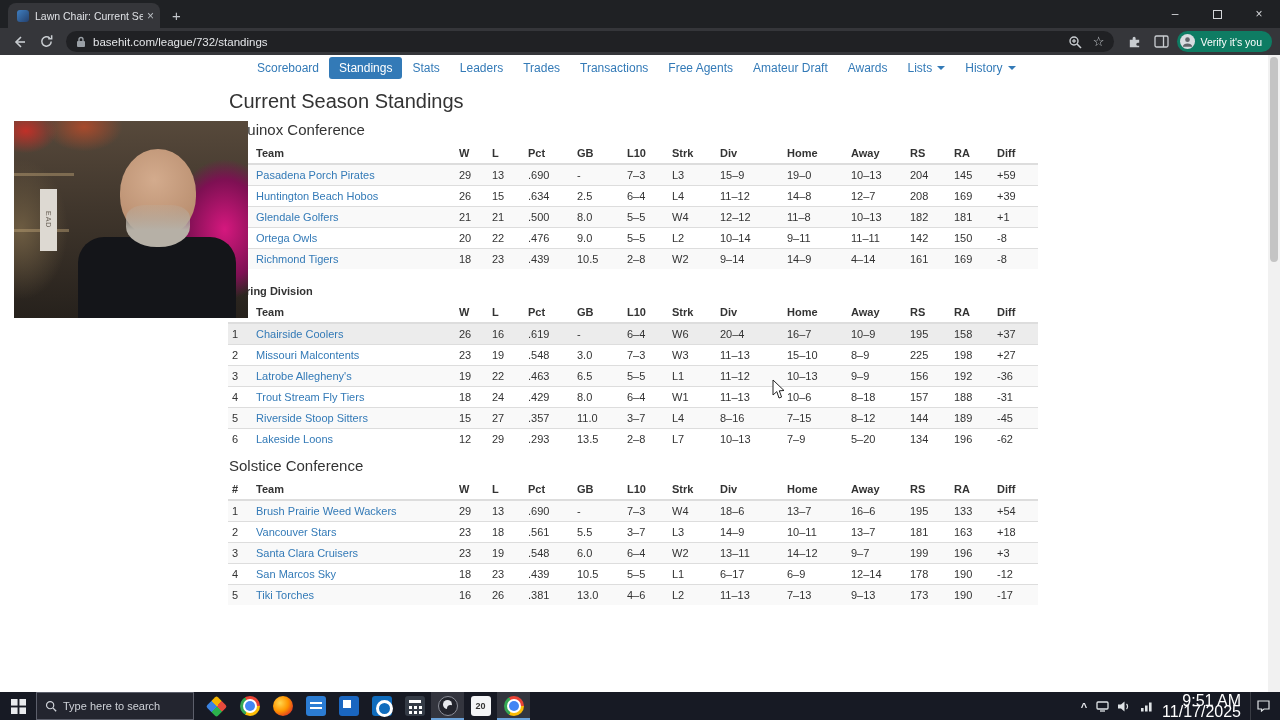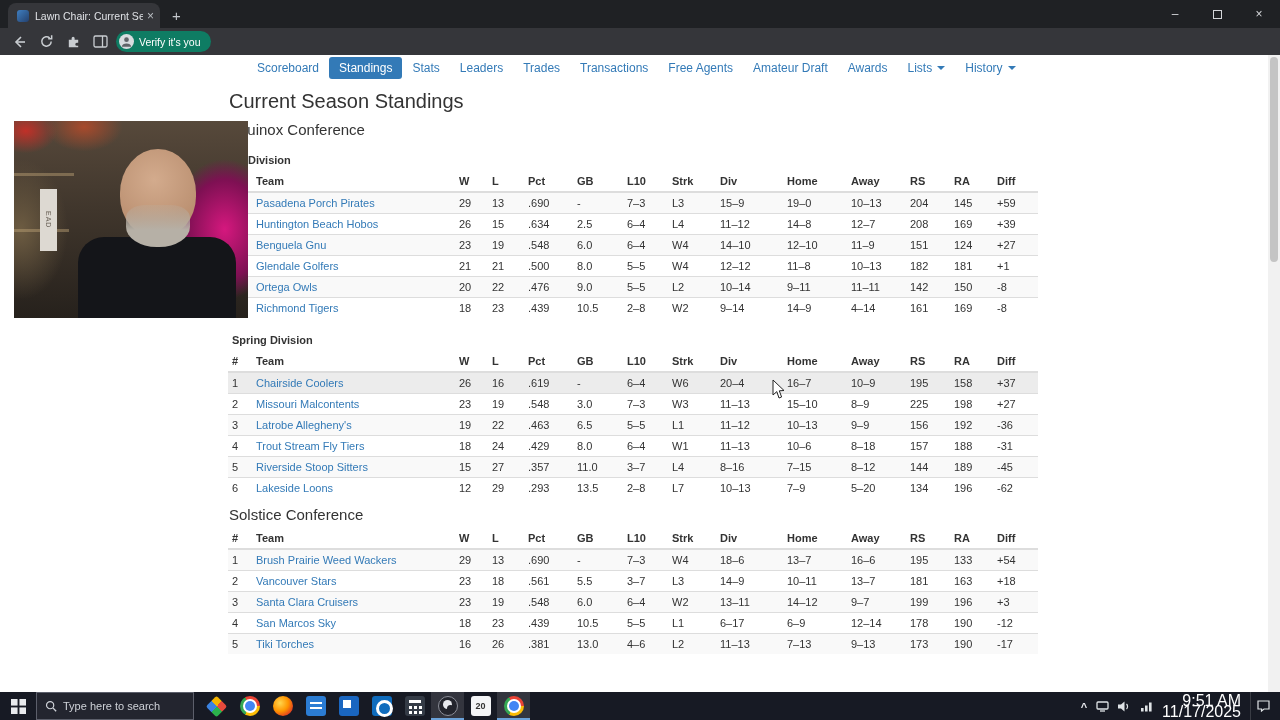--- a/index.html
+++ b/index.html
@@ -123,20 +123,37 @@
           <path d="M10 3 L5 8 l5 5" fill="none" stroke="#c9cdd1" stroke-width="1.6"></path>
           <line x1="5" y1="8" x2="14" y2="8" stroke="#c9cdd1" stroke-width="1.6"></line>
         </svg>
     </div>
     <div class="tbtn">
       <svg width="15" height="15" viewBox="0 0 16 16">
           <path d="M13 8 a5 5 0 1 1 -1.6 -3.7" fill="none" stroke="#c9cdd1" stroke-width="1.6"></path>
           <path d="M13.5 1.2 V5 H9.8" fill="none" stroke="#c9cdd1" stroke-width="1.6"></path>
         </svg>
     </div>
+    <div class="addressbar">
+      <svg width="10" height="12" viewBox="0 0 10 12">
+          <rect x="1" y="5" width="8" height="6" rx="1" fill="#9aa0a6"></rect>
+          <path d="M3 5 V3.5 a2 2 0 0 1 4 0 V5" fill="none" stroke="#9aa0a6" stroke-width="1.4"></path>
+        </svg>
+      <span class="url">basehit.com/league/732/standings</span>
+      <span class="abar-spacer"></span>
+      <span class="tbtn">
+        <svg width="14" height="14" viewBox="0 0 14 14">
+            <circle cx="6" cy="6" r="4" fill="none" stroke="#c9cdd1" stroke-width="1.4"></circle>
+            <line x1="9" y1="9" x2="13" y2="13" stroke="#c9cdd1" stroke-width="1.6"></line>
+            <line x1="4" y1="6" x2="8" y2="6" stroke="#c9cdd1" stroke-width="1.2"></line>
+            <line x1="6" y1="4" x2="6" y2="8" stroke="#c9cdd1" stroke-width="1.2"></line>
+          </svg>
+      </span>
+      <span class="star">☆</span>
+    </div>
     <div class="tbtn">
       <svg width="15" height="15" viewBox="0 0 16 16">
           <path d="M3 6 h3 V4.5 a1.6 1.6 0 1 1 3.2 0 V6 H13 v3.2 h-1.5 a1.6 1.6 0 1 0 0 3.2 H13 V14 H3 Z" fill="#c9cdd1"></path>
         </svg>
     </div>
     <div class="tbtn">
       <svg width="15" height="15" viewBox="0 0 15 15">
           <rect x="1" y="2" width="13" height="11" rx="1.5" fill="none" stroke="#c9cdd1" stroke-width="1.3"></rect>
           <line x1="9.5" y1="2" x2="9.5" y2="13" stroke="#c9cdd1" stroke-width="1.3"></line>
         </svg>
@@ -186,21 +203,20 @@
             <span class="caret"></span>
           </a>
           <a class="nav-item">
             <span>History</span>
             <span class="caret"></span>
           </a>
         </nav>
       <div class="page-title">Current Season Standings</div>
       <div id="conferences">
           <div class="conf-title">Equinox Conference</div>
-          <div class="division-name occluded">Division</div>
           <table class="standings">
             <colgroup>
               <col style="width: 24px;">
               <col style="width: 203px;">
               <col style="width: 33px;">
               <col style="width: 36px;">
               <col style="width: 49px;">
               <col style="width: 50px;">
               <col style="width: 45px;">
               <col style="width: 48px;">
@@ -254,36 +270,20 @@
                 <td>.634</td>
                 <td>2.5</td>
                 <td>6–4</td>
                 <td>L4</td>
                 <td>11–12</td>
                 <td>14–8</td>
                 <td>12–7</td>
                 <td>208</td>
                 <td>169</td>
                 <td>+39</td>
-              </tr>
-              <tr>
-                <td></td>
-                <td><a class="team-link">Benguela Gnu</a></td>
-                <td>23</td>
-                <td>19</td>
-                <td>.548</td>
-                <td>6.0</td>
-                <td>6–4</td>
-                <td>W4</td>
-                <td>14–10</td>
-                <td>12–10</td>
-                <td>11–9</td>
-                <td>151</td>
-                <td>124</td>
-                <td>+27</td>
               </tr>
               <tr>
                 <td></td>
                 <td><a class="team-link">Glendale Golfers</a></td>
                 <td>21</td>
                 <td>21</td>
                 <td>.500</td>
                 <td>8.0</td>
                 <td>5–5</td>
                 <td>W4</td>

